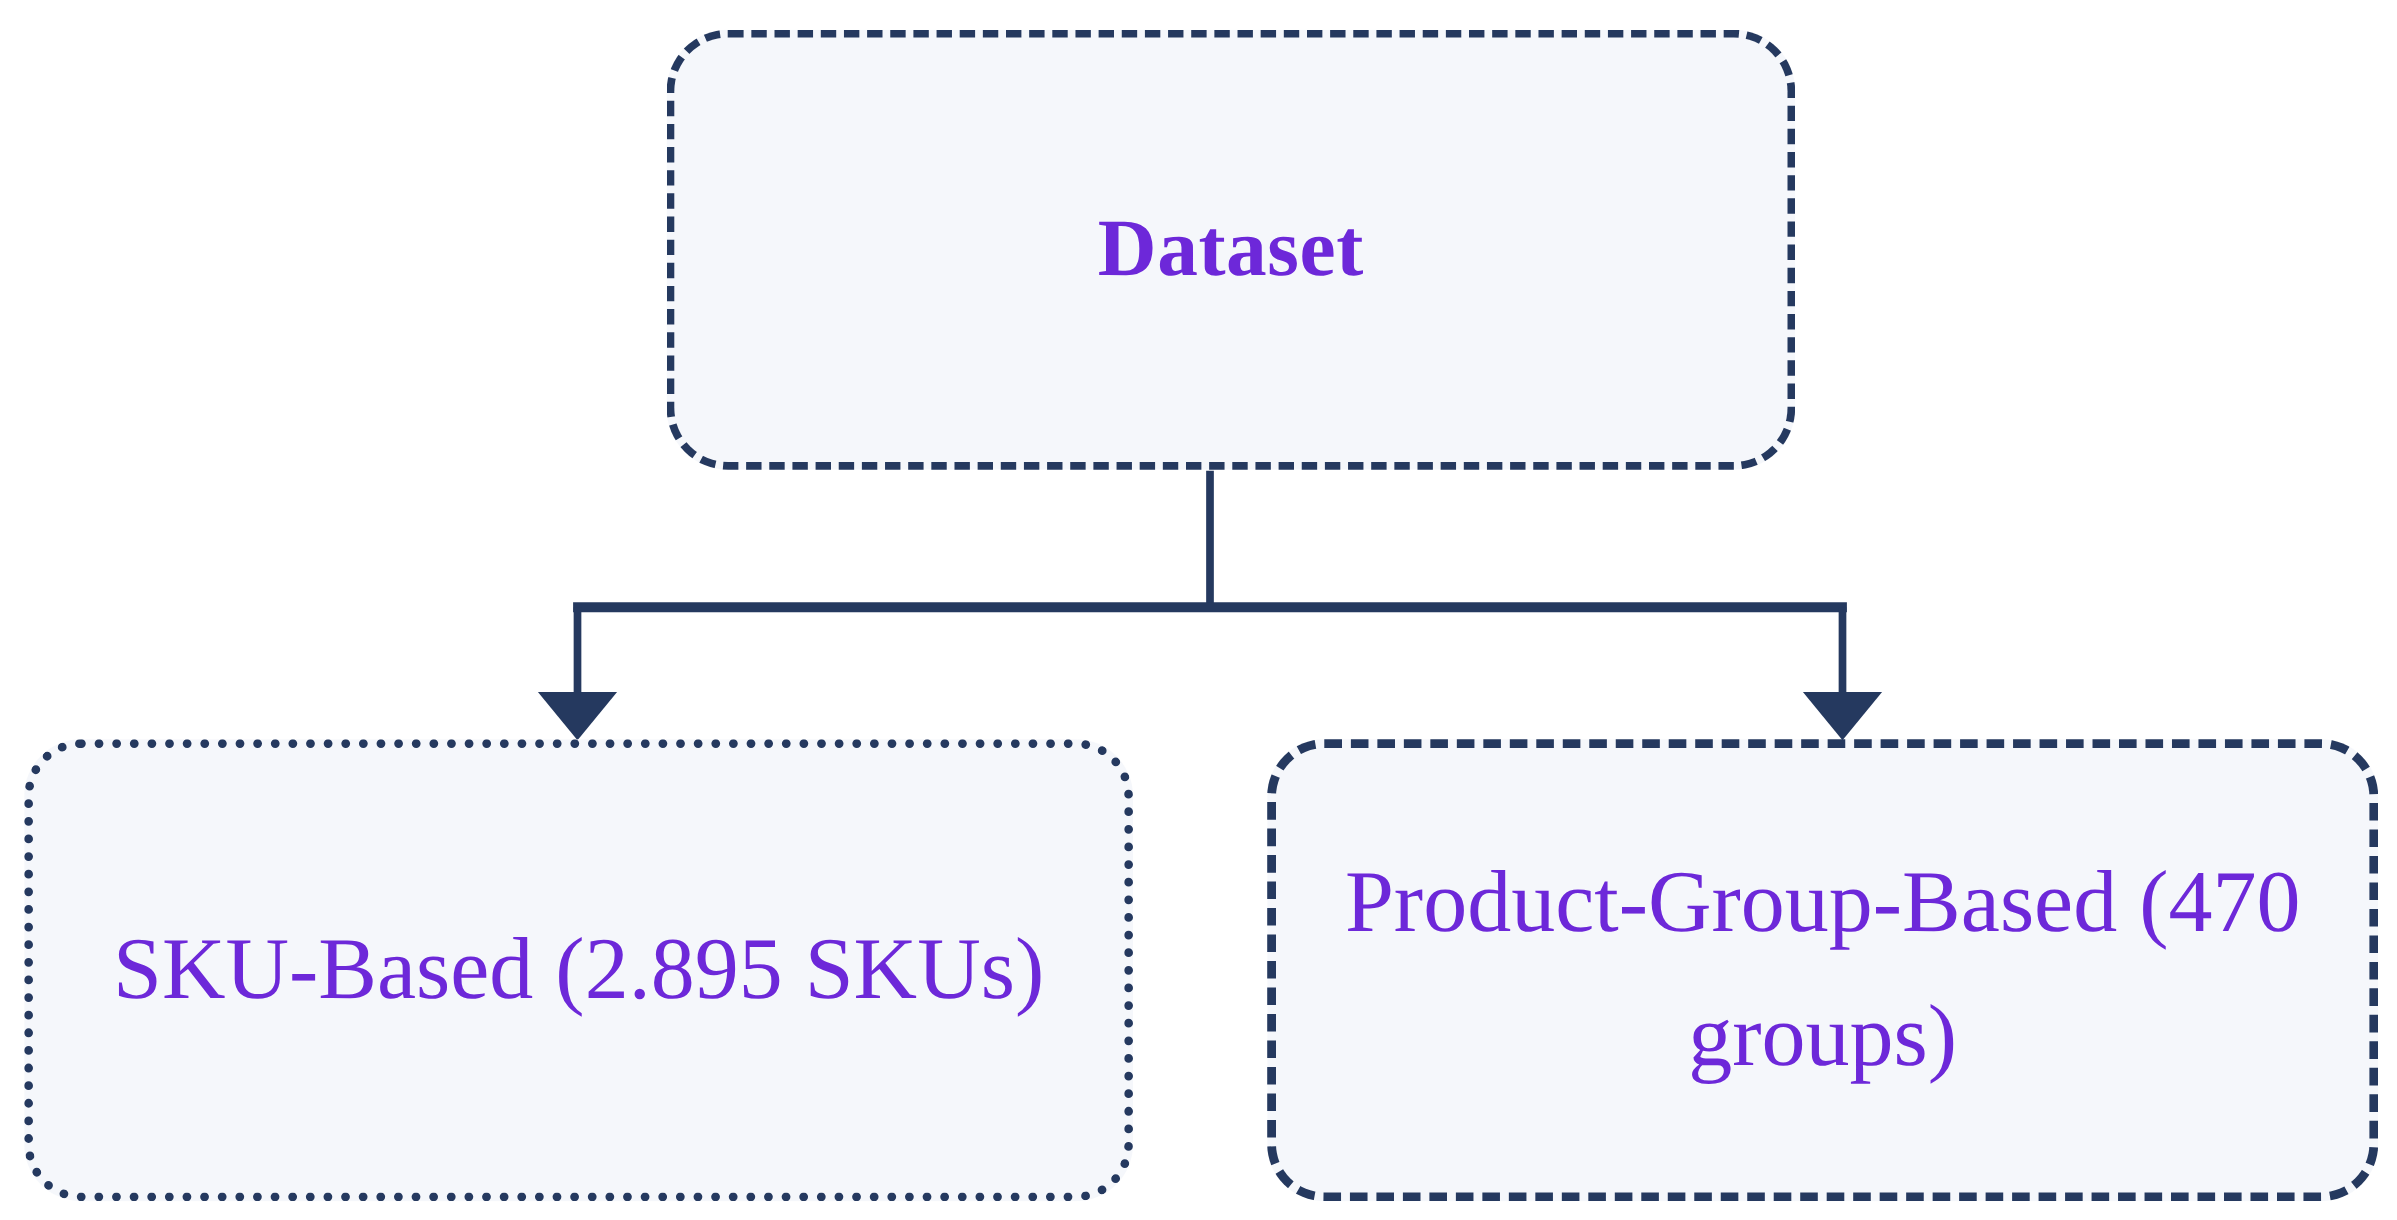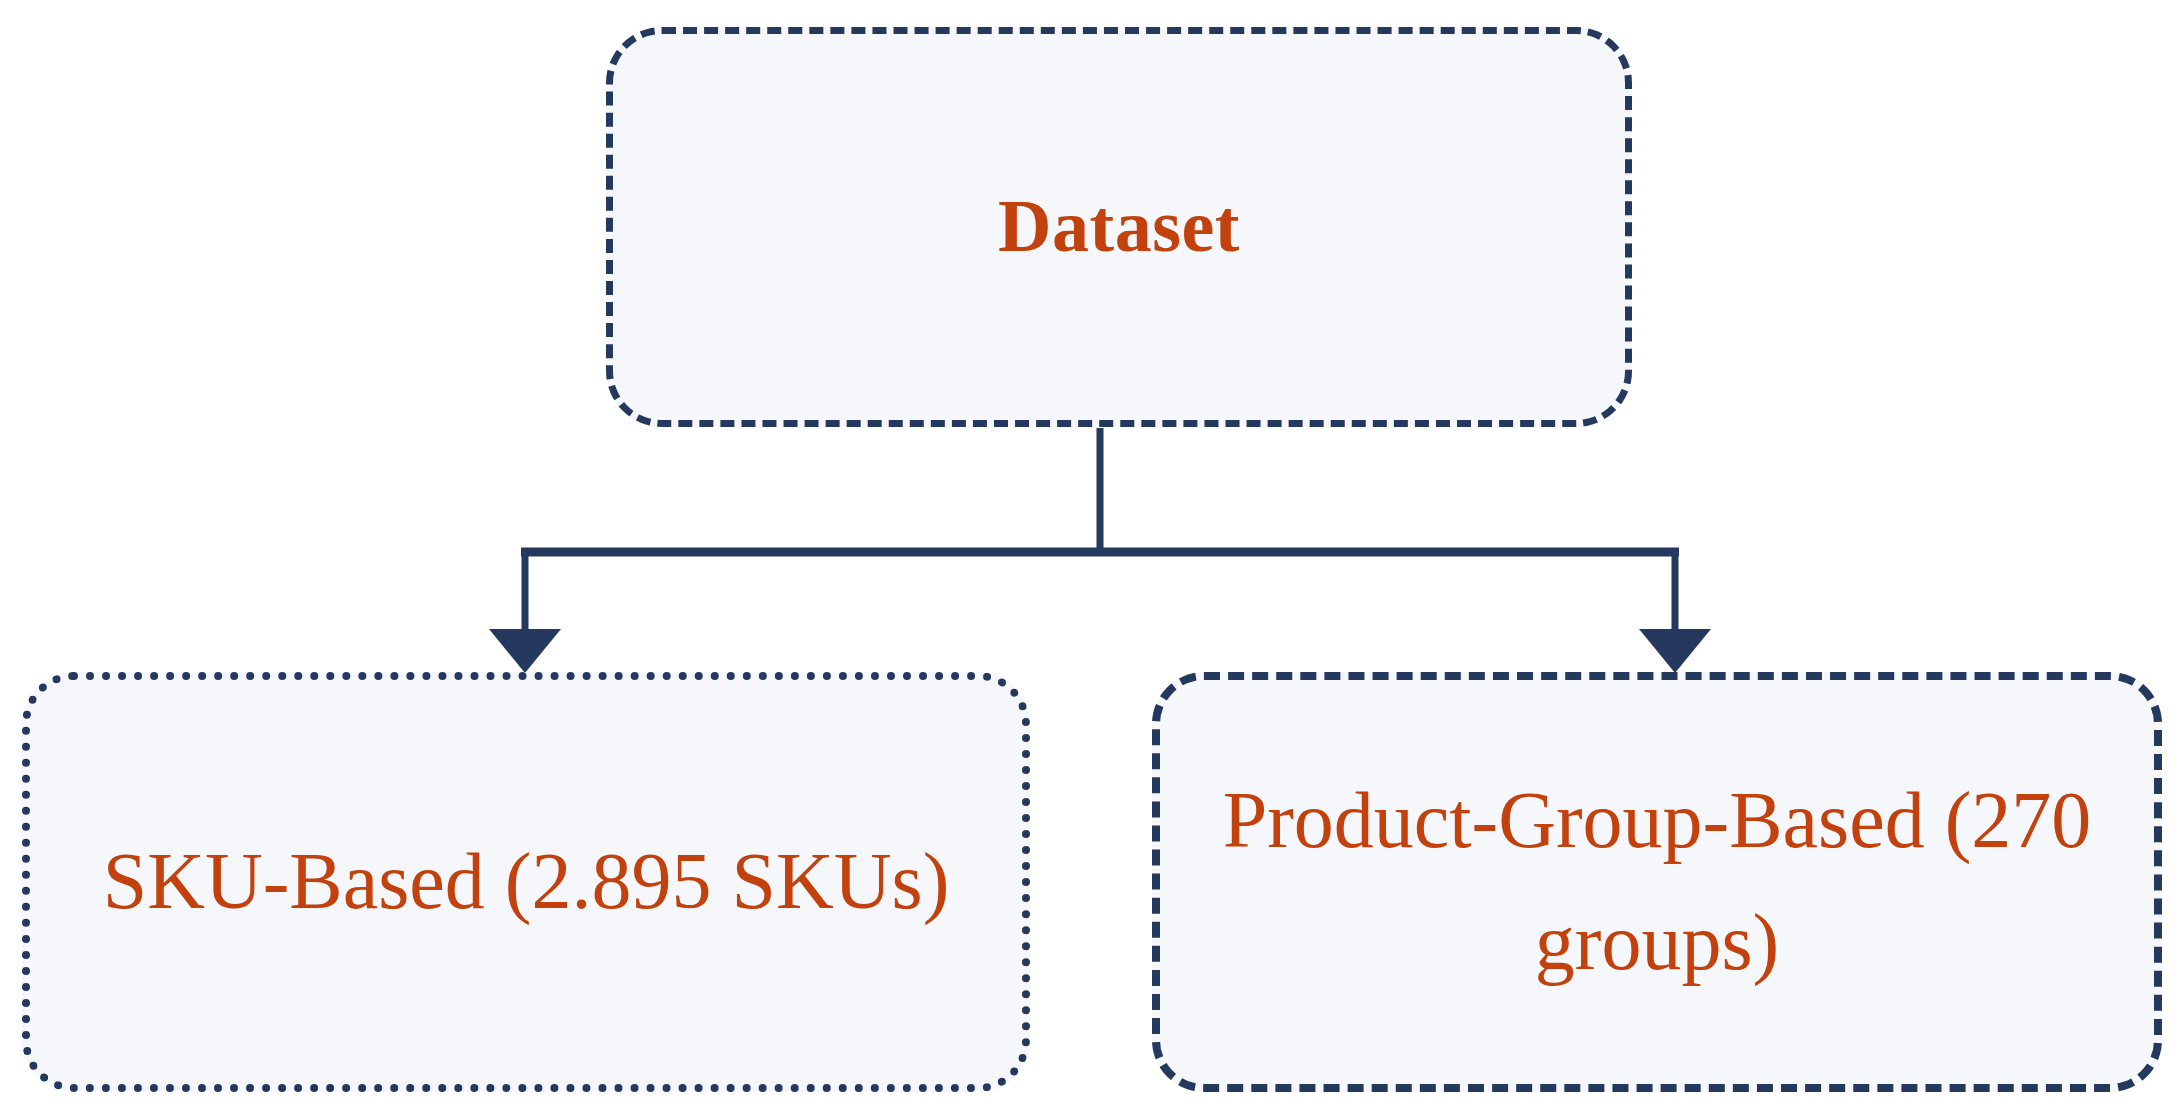--- a/index.html
+++ b/index.html
@@ -35,21 +35,21 @@
     position: absolute;
     box-sizing: border-box;
     background: #f5f7fb;
     border-width: 7px;
     border-color: #25395f;
     border-radius: 48px;
     display: flex;
     align-items: center;
     justify-content: center;
     text-align: center;
-    color: #c2410c;
+    color: #6d28d9;
   }
 
   .node-label {
     display: block;
     width: 100%;
     padding: 0 34px;
     box-sizing: border-box;
   }
 
   
@@ -116,16 +116,16 @@
 
   <div class="node" id="node-root">
     <span class="node-label">Dataset</span>
   </div>
 
   <div class="node" id="node-sku">
     <span class="node-label child-label">SKU-Based (2.895 SKUs)</span>
   </div>
 
   <div class="node" id="node-group">
-    <span class="node-label child-label">Product-Group-Based (270 groups)</span>
+    <span class="node-label child-label">Product-Group-Based (470 groups)</span>
   </div>
 
 </div>
 
 </body></html>

